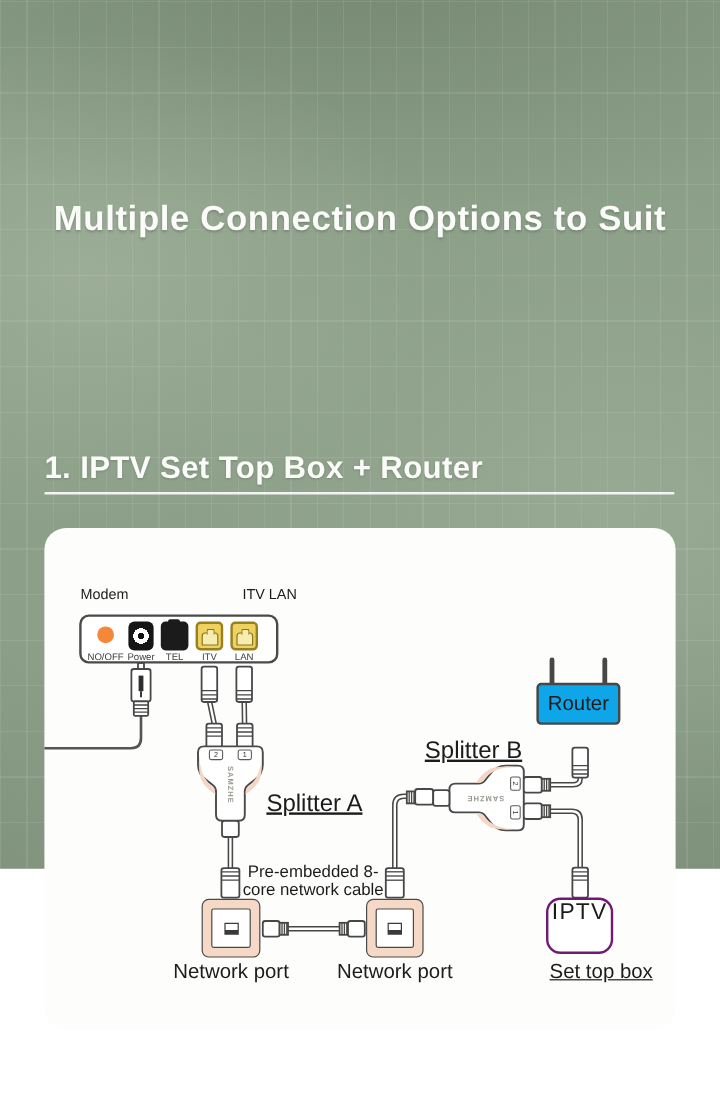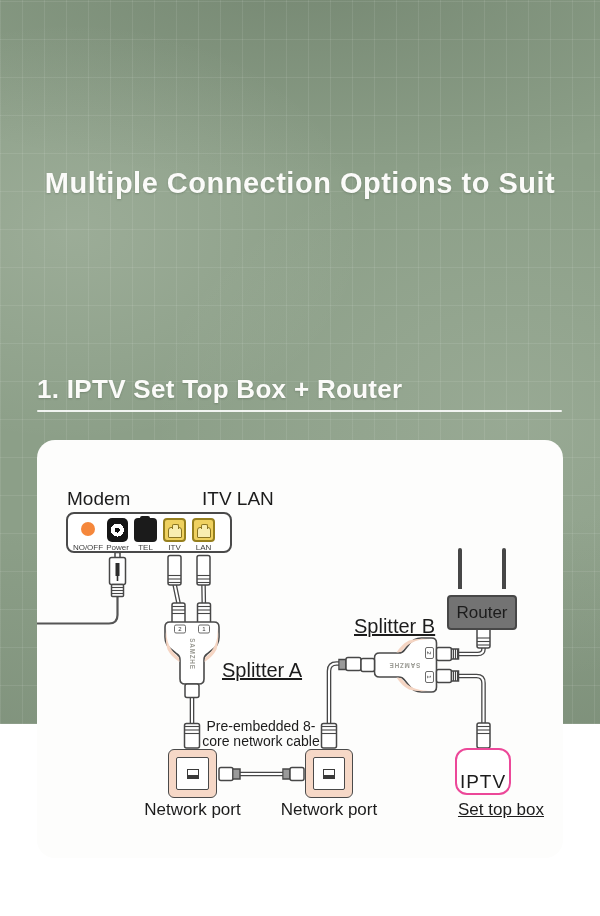--- a/index.html
+++ b/index.html
@@ -32,21 +32,21 @@
   }
   .heading-underline {
     position:absolute; left:37px; top:410px; width:525px; height:2px;
     background:rgba(255,255,255,0.88); border-radius:1px;
   }
   .card {
     position:absolute; left:37px; top:440px; width:526px; height:418px;
     background:#fdfdfc; border-radius:18px;
   }
   .dlabel { position:absolute; color:#1c1c1c; white-space:nowrap; }
-  .lab-lg { font-size:19px; }
+  .lab-lg { font-size:12px; }
   .lab-md { font-size:20px;text-decoration:underline; }
   .lab-cap { font-size:17px; width:120px; text-align:center; }
   .lab-note { font-size:14px; line-height:14.5px; width:124px; text-align:center; }
   .portname { position:absolute; top:103px; font-size:8px; color:#3d3d3d;
     transform:translateX(-50%); white-space:nowrap;text-align:right; }
   .modembox {
     position:absolute; left:29px; top:72px; width:166px; height:41px;
     border:2px solid #4a4a4a; border-radius:8px; background:#fff; box-sizing:border-box;
   }
   .orangedot { position:absolute; left:44px; top:82px; width:14px; height:14px;
@@ -58,28 +58,28 @@
     background:#1b1b1b; border-radius:4px; }
   .telport::before { content:''; position:absolute; left:6px; top:-2px; width:10px;
     height:4px; background:#1b1b1b; border-radius:2px; }
   .rj45 { position:absolute; width:23px; height:24px; box-sizing:border-box;
     background:#EFD160; border:2px solid #97801E; border-radius:4px; }
   .keystone { position:absolute; left:3px; bottom:2px; width:12px; height:9px;
     background:#F8EDB0; border:1.3px solid #8A7420; border-radius:3px 3px 1px 1px; }
   .keystone::before { content:''; position:absolute; left:2.5px; top:-4.5px; width:5px;
     height:4px; background:#F8EDB0; border:1.3px solid #8A7420; border-bottom:none;
     border-radius:2px 2px 0 0; }
-  .routerbox { position:absolute; left:410px; top:155px; width:70px; height:35px;
-    box-sizing:border-box; border:2px solid #474747; border-radius:4px; background:#737373;
+  .routerbox { position:absolute; left:410px; top:129px; width:70px; height:35px;
+    box-sizing:border-box; border:2px solid #474747; border-radius:4px; background:#0ea5e9;
     display:flex; align-items:center; justify-content:center; font-size:17px; color:#1c1c1c; }
   .antenna { position:absolute; top:108px; width:3.5px; height:41px;
     background:#474747; border-radius:2px 2px 0 0; }
   .iptvbox { position:absolute; left:418px; top:308px; width:56px; height:47px;
-    box-sizing:border-box; border:2px solid #ec4899; border-radius:12px; background:#fff;
-    display:flex; align-items:flex-end; justify-content:center; font-size:19px;
+    box-sizing:border-box; border:2px solid #701a75; border-radius:12px; background:#fff;
+    display:flex; align-items:flex-start; justify-content:center; font-size:19px;
     letter-spacing:1px; color:#1c1c1c; }
   .plate { position:absolute; top:309px; width:49px; height:49px; box-sizing:border-box;
     background:#F6D8C7; border:1.6px solid #4a4a4a; border-radius:6px; }
   .plate-inner { position:absolute; inset:7px; background:#fff; border:1.6px solid #4a4a4a;
     border-radius:2px; display:flex; align-items:center; justify-content:center; }
   .plate-jack { width:12px; height:10px; box-sizing:border-box;
     border:1.6px solid #3a3a3a; border-bottom-width:4px; background:#fff; }
   svg.wires { position:absolute; left:0; top:0; }
   .tube-o { fill:none; stroke:#474747; stroke-width:4.6; stroke-linecap:round; stroke-linejoin:round; }
   .tube-i { fill:none; stroke:#ffffff; stroke-width:2; stroke-linecap:round; stroke-linejoin:round; }

